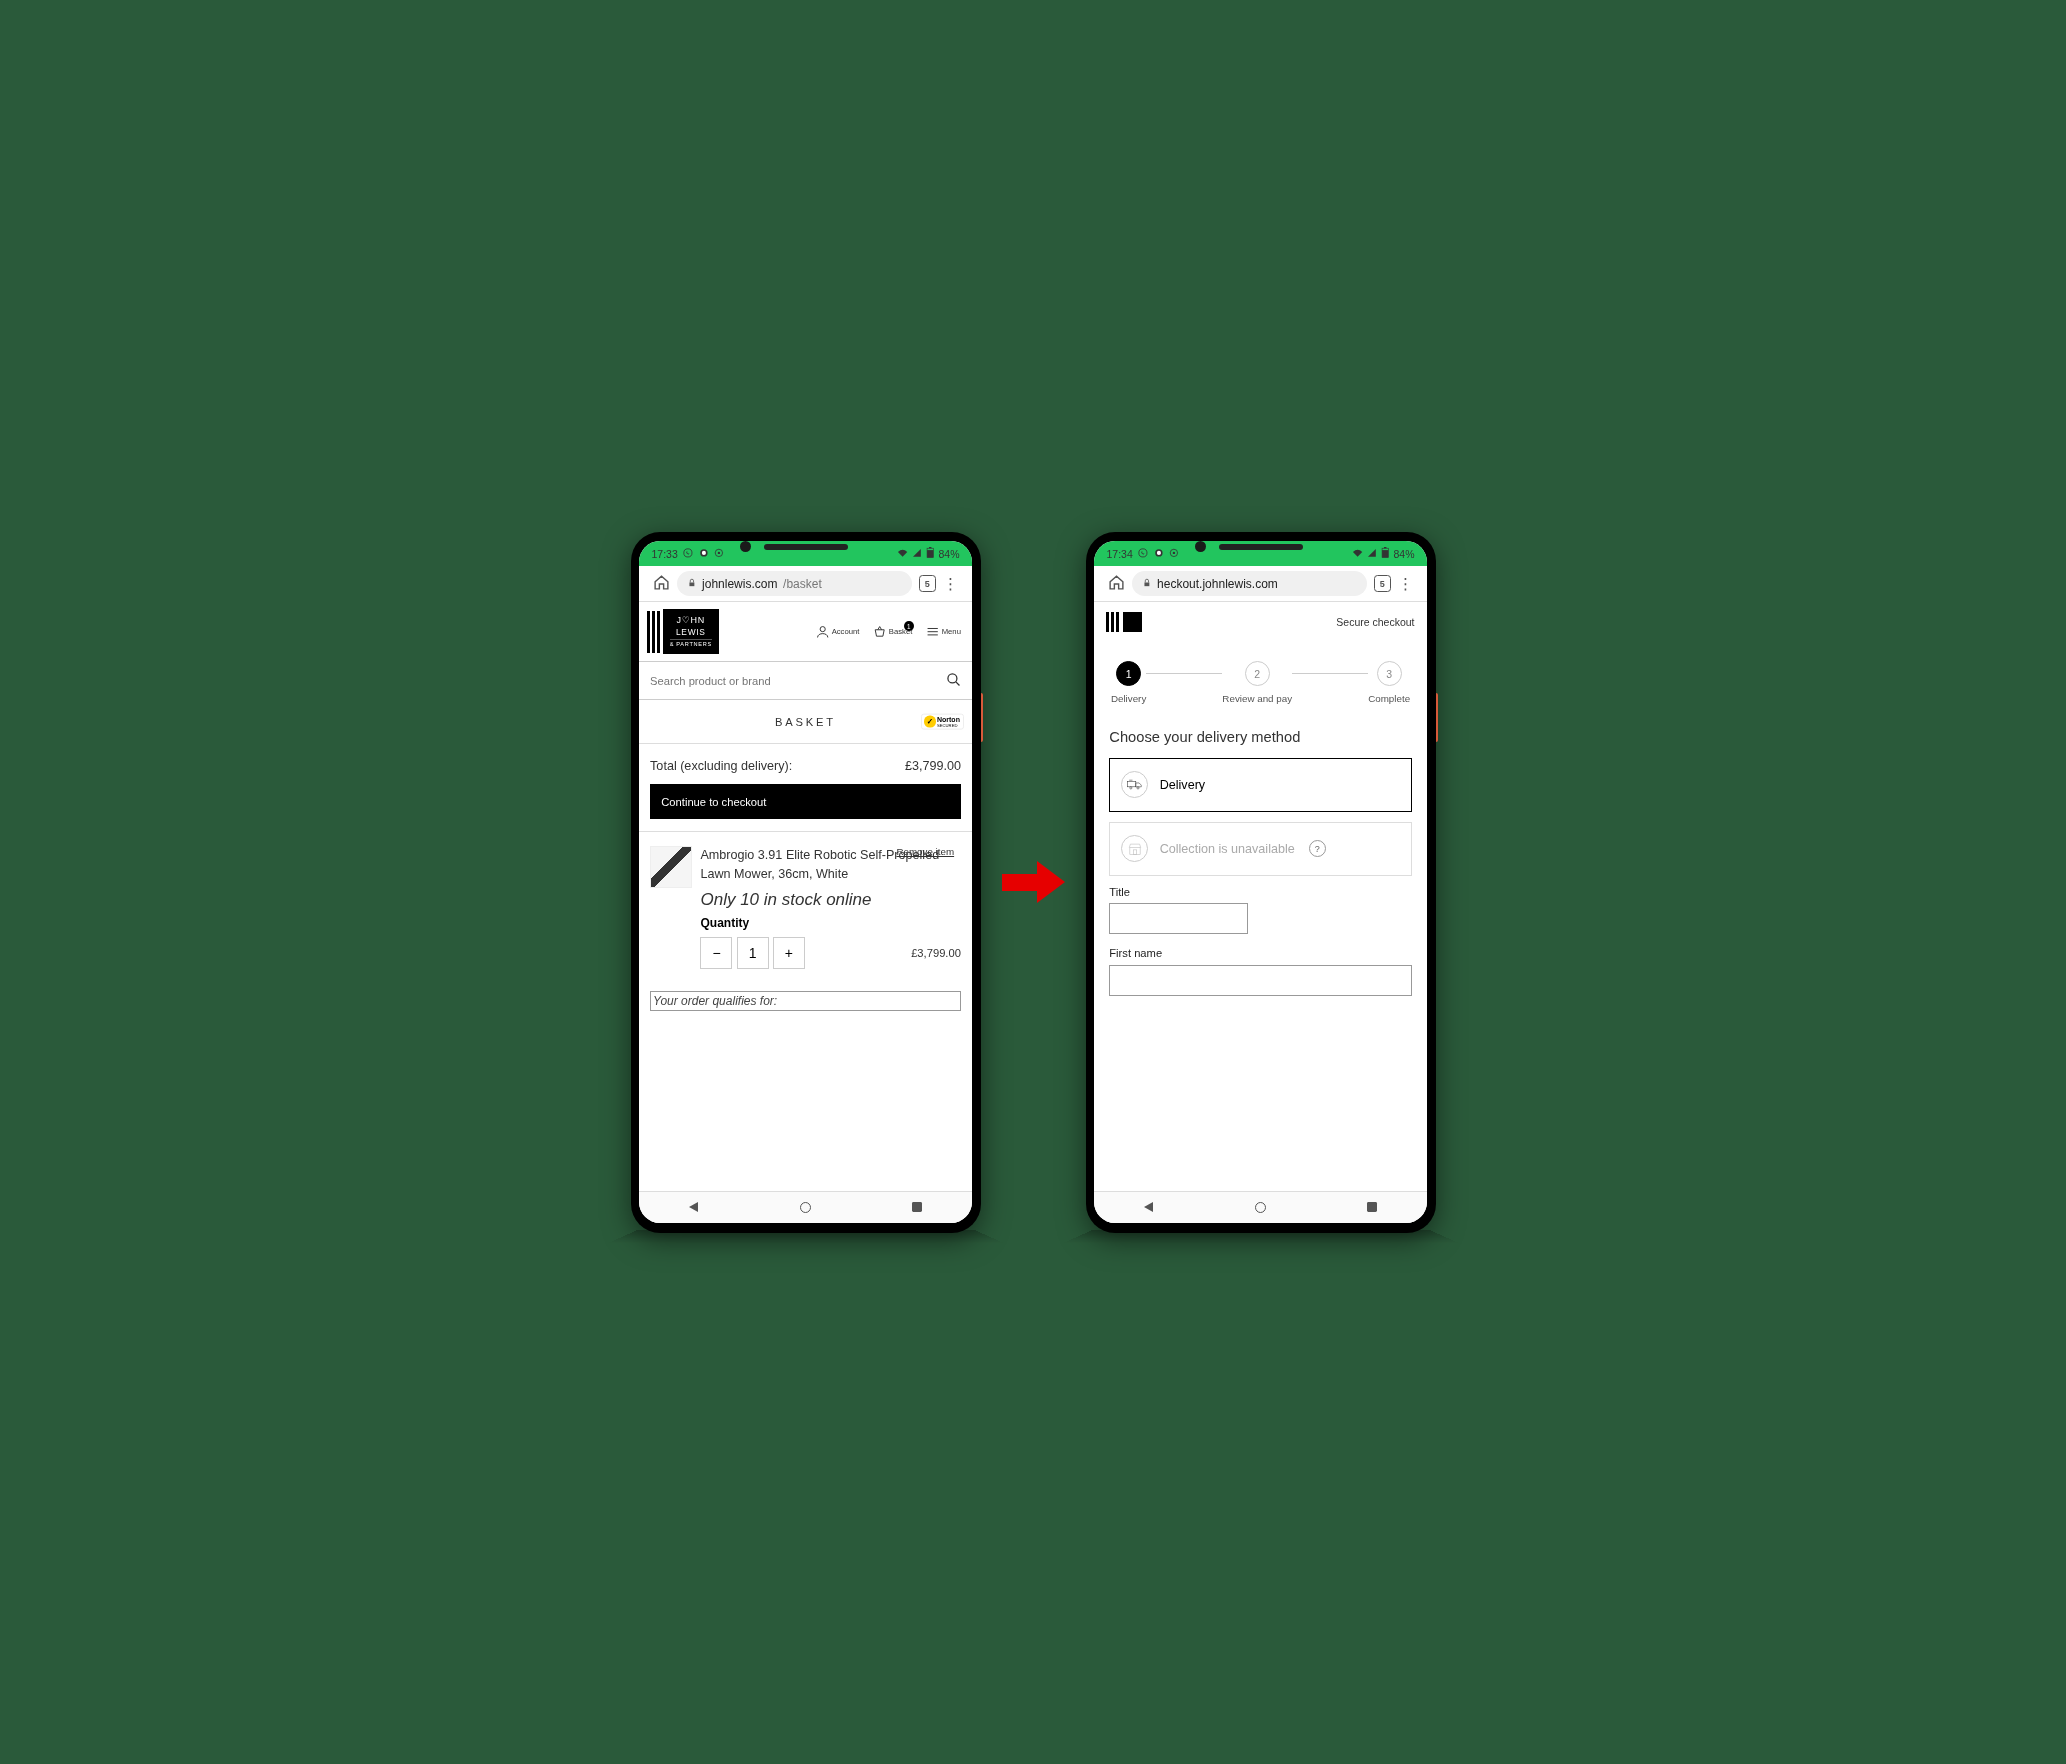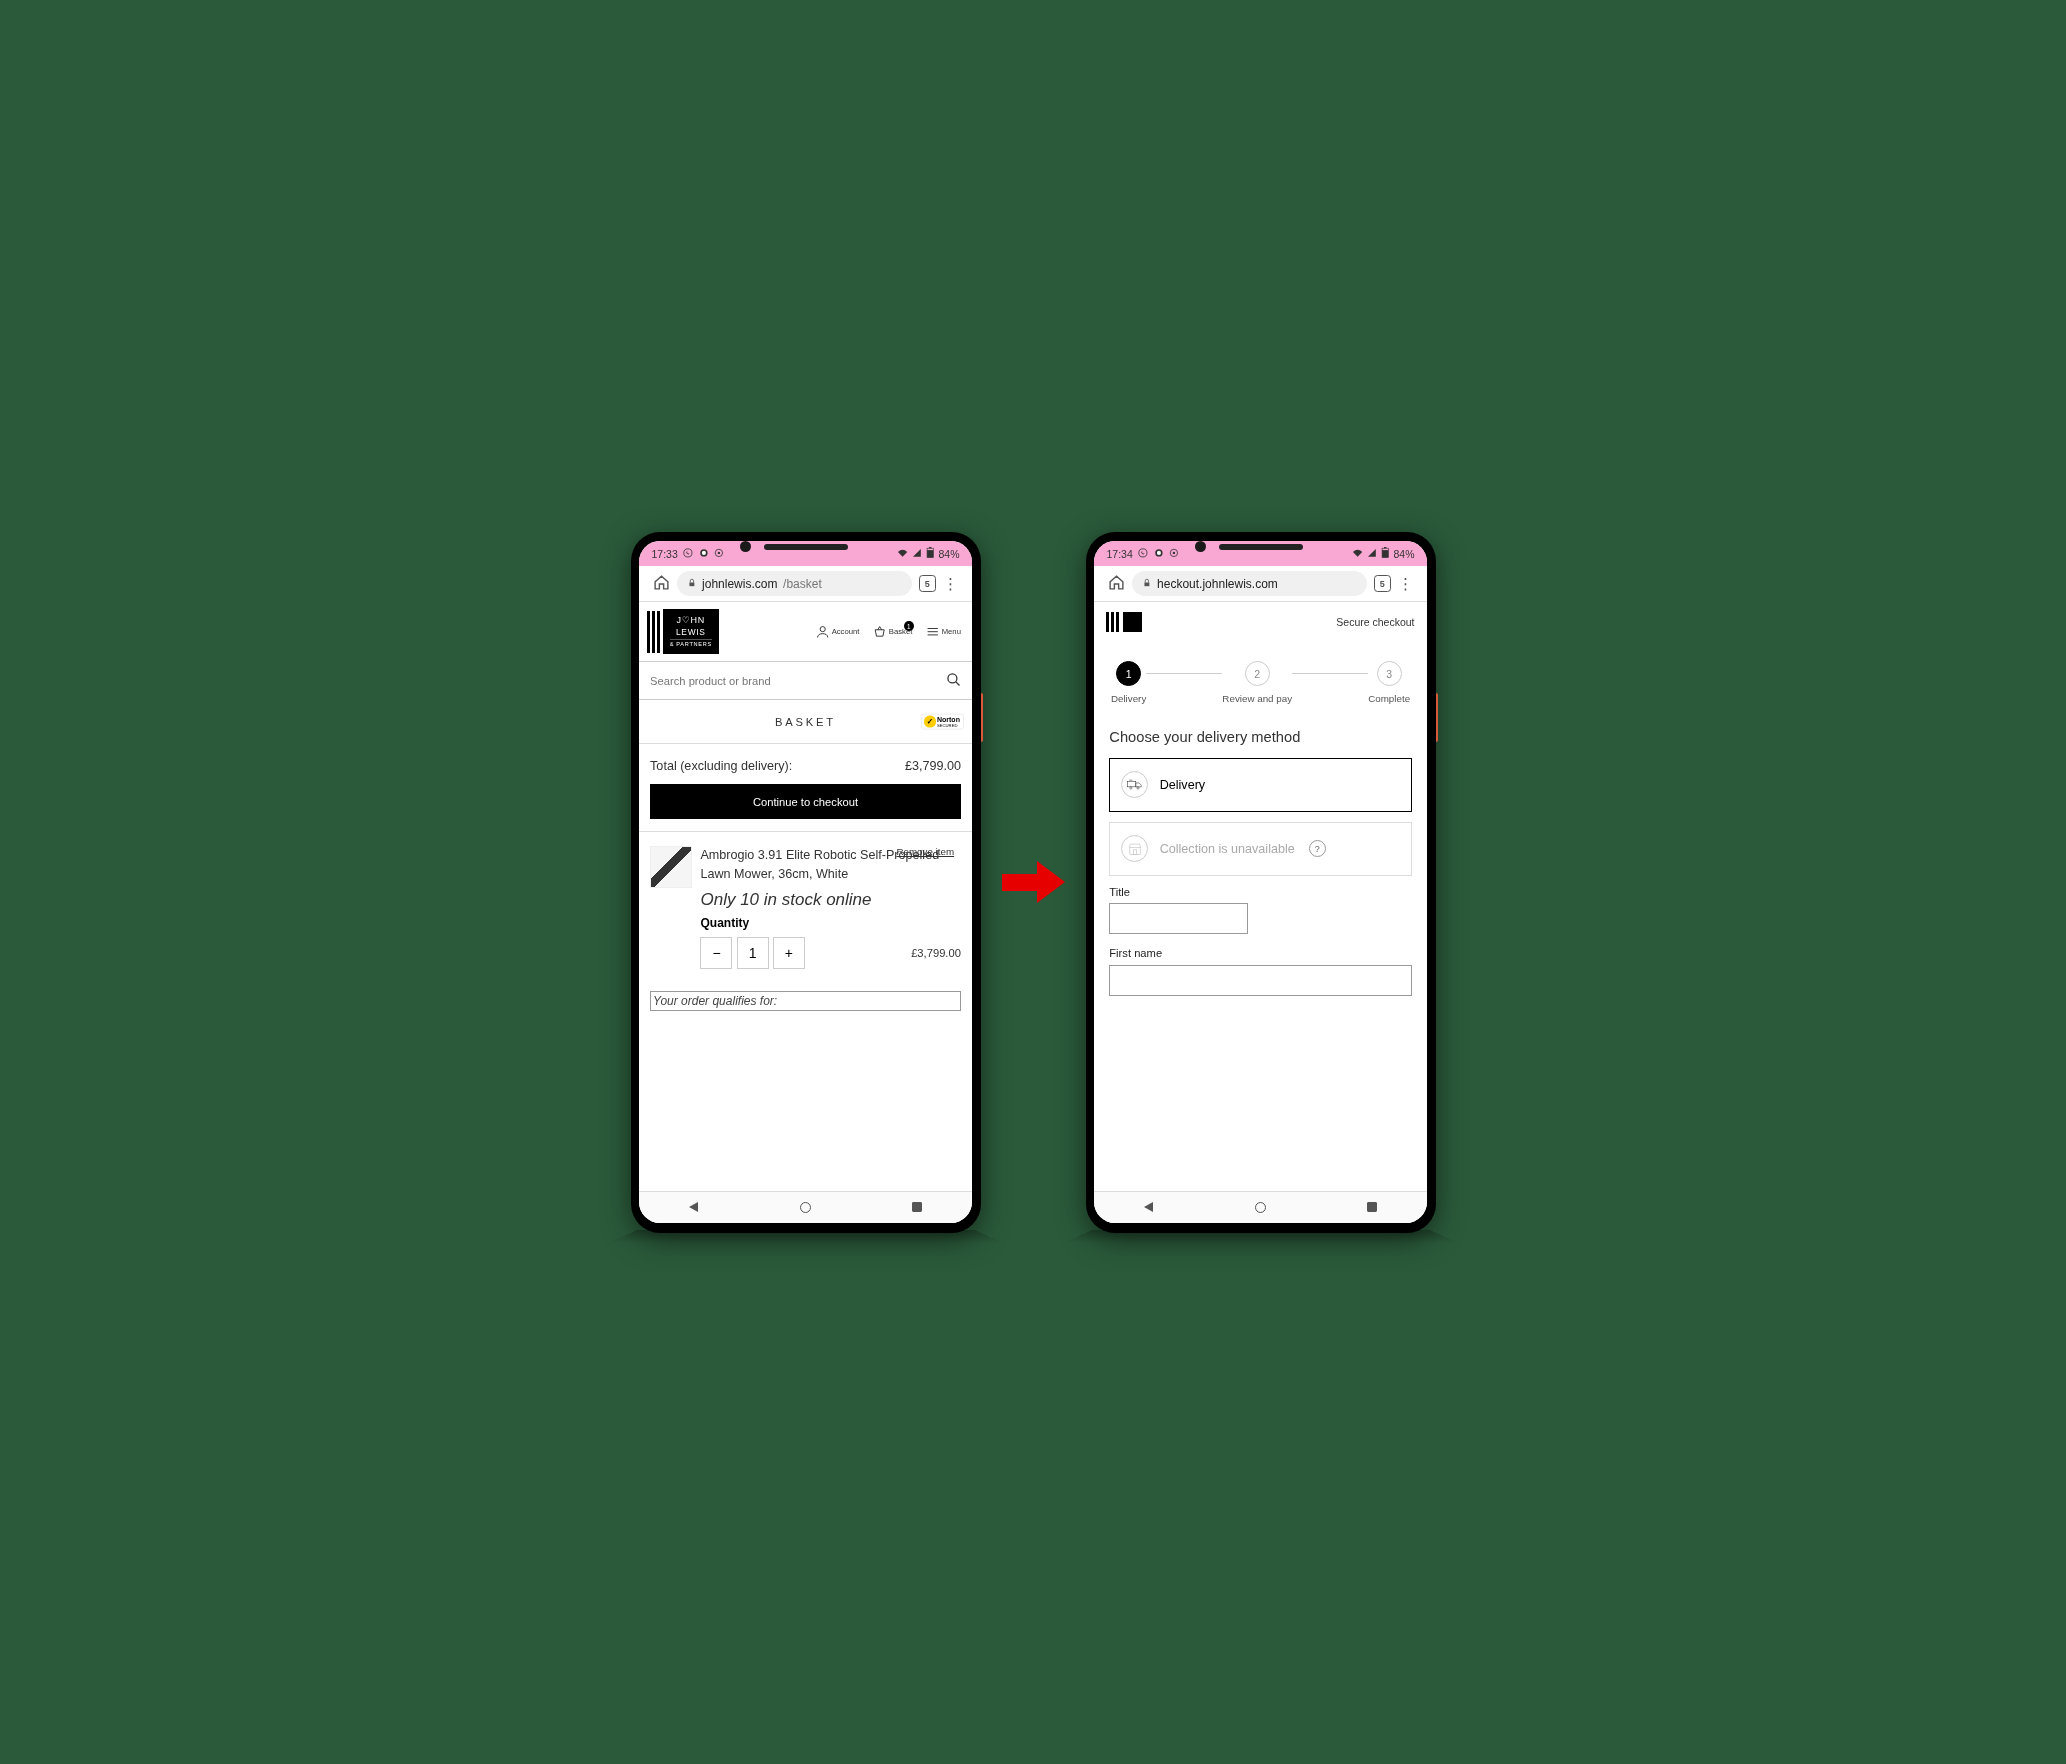--- a/index.html
+++ b/index.html
@@ -59,21 +59,21 @@
     width: 100%;
     height: 100%;
     background: #fff;
     border-radius: 21px;
     overflow: hidden;
     display: flex;
     flex-direction: column;
   }
   .statusbar {
     height: 25px;
-    background: #f9a8d4;
+    background: #22c55e;
     display: flex;
     align-items: center;
     justify-content: space-between;
     padding: 0 12.6px;
     font-size: 10.5px;
     color: #333;
   }
   .statusbar .left { display: flex; align-items: center; gap: 5.6px; }
   .statusbar .right { display: flex; align-items: center; gap: 4.2px; }
   .browserbar {
@@ -234,21 +234,21 @@
     display: flex;
     justify-content: space-between;
     padding: 15.4px 11.2px 11.2px;
     font-size: 12.6px;
     color: #333;
   }
   .checkout-btn {
     margin: 0 11.2px 12.6px;
     background: #000;
     color: #fff;
-    text-align: center;
+    text-align: left;
     padding: 11.2px;
     font-size: 11.2px;
   }
   .cart-divider { border-top: 0.7px solid #ddd; margin-bottom: 8.4px; }
   .cart-item {
     display: flex;
     padding: 5.6px 11.2px;
     gap: 8.4px;
     position: relative;
   }

